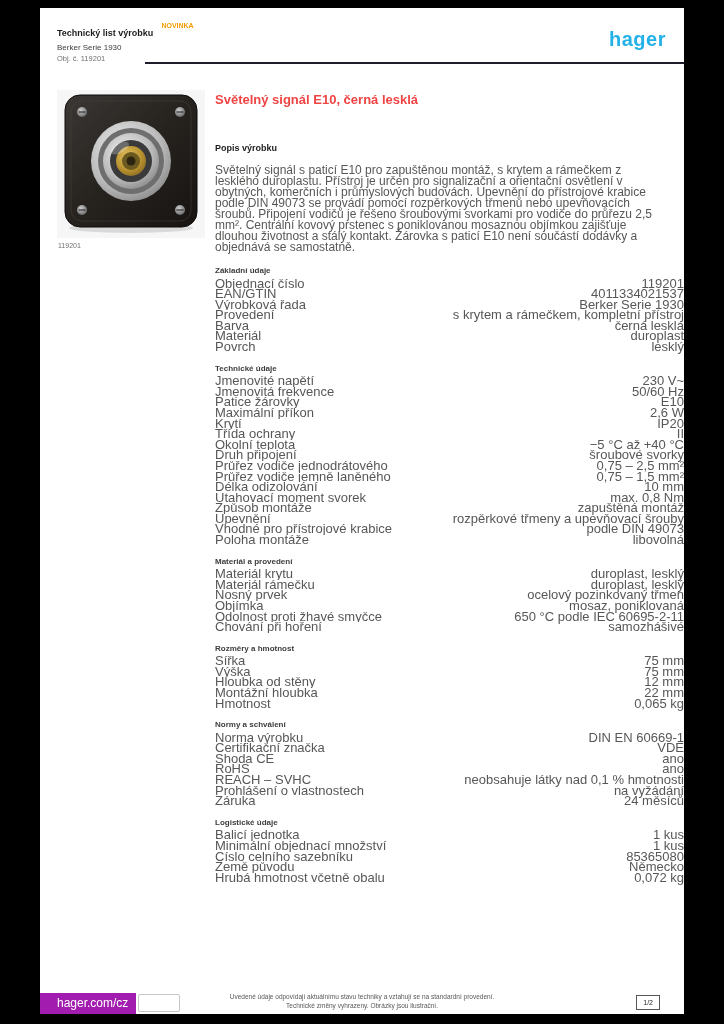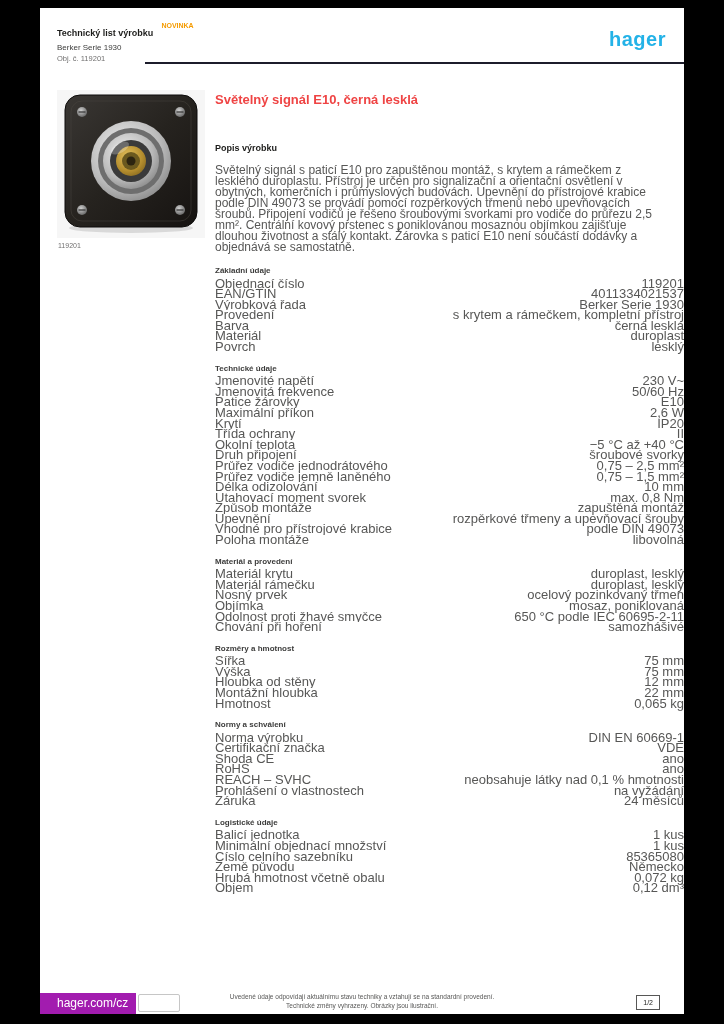--- a/index.html
+++ b/index.html
@@ -285,24 +285,20 @@
           <span class="spec-value">85365080</span>
         </div>
         <div class="spec-row">
           <span class="spec-label">Země původu</span>
           <span class="spec-value">Německo</span>
         </div>
         <div class="spec-row">
           <span class="spec-label">Hrubá hmotnost včetně obalu</span>
           <span class="spec-value">0,072 kg</span>
         </div>
-        <div class="spec-row">
-          <span class="spec-label">Objem</span>
-          <span class="spec-value">0,12 dm³</span>
-        </div>
       </div>
   </div>
 
   <div class="footer-url-tab">hager.com/cz</div>
   <div class="footer-logo-box"></div>
   <div class="footer-center">
     <div>Uvedené údaje odpovídají aktuálnímu stavu techniky a vztahují se na standardní provedení.</div>
     <div>Technické změny vyhrazeny. Obrázky jsou ilustrační.</div>
   </div>
   <div class="footer-right-box">1/2</div>

